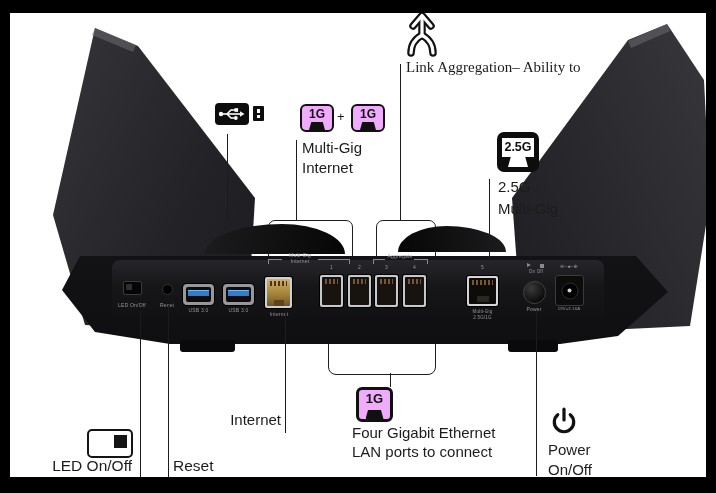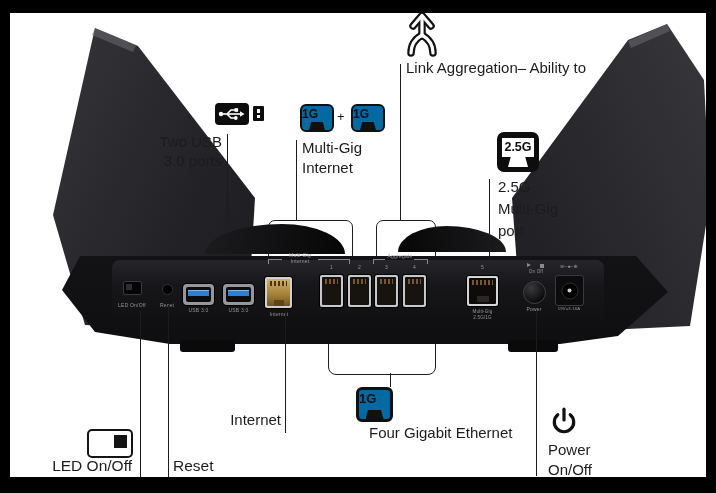--- a/index.html
+++ b/index.html
@@ -18,21 +18,21 @@
   .foot{position:absolute;background:#0a0a0b;border-radius:3px;z-index:3;}
   .tinylbl{position:absolute;color:#97979a;font-size:5px;line-height:6px;text-align:center;z-index:5;letter-spacing:.2px;}
   .panline{position:absolute;background:#8a8a8d;z-index:5;}
   .ethport{position:absolute;background:#c8c8ca;border-radius:2px;z-index:5;box-shadow:0 0 0 1px #000;}
   .ethinner{position:absolute;left:2px;top:2px;right:2px;bottom:2px;background:#17130f;border-radius:1px;overflow:hidden;}
   .pins{position:absolute;left:3px;right:3px;top:2px;height:5px;
         background:repeating-linear-gradient(90deg,#7a5530 0 2px,rgba(0,0,0,0) 2px 4px);}
   
   .cl{position:absolute;width:1px;background:#1c1c1c;z-index:6;}
   .ctext{position:absolute;color:#1c1c1c;font-size:15px;z-index:6;}
-  .badge1g{position:absolute;background:#0369a1;border:2.5px solid #101010;border-radius:6px;z-index:6;text-align:left;}
+  .badge1g{position:absolute;background:#f0abfc;border:2.5px solid #101010;border-radius:6px;z-index:6;text-align:center;}
   .badge1g .t{font-weight:bold;color:#101010;}
   .trapb{position:absolute;bottom:0;left:50%;transform:translateX(-50%);background:#101010;
          clip-path:polygon(14% 0,86% 0,100% 100%,0 100%);}
   .b25{position:absolute;background:#0d0d0d;border-radius:7px;z-index:6;}
   .b25 .face{position:absolute;left:5px;top:6px;width:32px;height:19px;background:#fff;
              font-weight:bold;font-size:12.5px;text-align:center;line-height:19px;color:#0d0d0d;}
   .trapw{position:absolute;left:50%;transform:translateX(-50%);top:24px;width:20px;height:11px;background:#fff;
          clip-path:polygon(15% 0,85% 0,100% 100%,0 100%);}
 </style>
 </head>
@@ -192,24 +192,20 @@
         <path d="M25,8.2 L29.5,11 L25,13.8 Z" fill="#fff"></path>
         <rect x="19.5" y="5.2" width="3.6" height="3.6" fill="#fff"></rect>
         <circle cx="20.8" cy="15" r="1.9" fill="#fff"></circle>
       </svg>
     </div>
     <div style="position:absolute;left:38px;top:3px;width:11px;height:15px;background:#0d0d0d;border-radius:1px;">
       <div style="position:absolute;left:3.5px;top:3px;width:3.5px;height:3.5px;background:#fff;"></div>
       <div style="position:absolute;left:3.5px;top:8.5px;width:3.5px;height:3.5px;background:#fff;"></div>
     </div>
   </div>
-  <div class="ctext" style="left:112px;top:132px;width:110px;line-height:19px;text-align:right;">
-    <div>Two USB</div>
-    <div>3.0 ports</div>
-  </div>
 
   <div class="badge1g" style="left:300px;top:104px;width:30px;height:24px;">
     <div class="t" style="font-size:12px;margin-top:1px;">1G</div>
     <div class="trapb" style="width:16px;height:8px;"></div>
   </div>
   <div class="ctext" style="left:337px;top:109px;font-size:13px;">+</div>
   <div class="badge1g" style="left:351px;top:104px;width:30px;height:24px;">
     <div class="t" style="font-size:12px;margin-top:1px;">1G</div>
     <div class="trapb" style="width:16px;height:8px;"></div>
   </div>
@@ -225,49 +221,49 @@
         <path d="M20,28 L20,11"></path>
         <path d="M11,18 L20,7.5 L29,18"></path>
       </g>
       <g fill="none" stroke="#fff" stroke-width="3.2" stroke-linecap="round" stroke-linejoin="round">
         <path d="M9,45 C9,37 13,31 20,27 C27,31 31,37 31,45"></path>
         <path d="M20,28 L20,11"></path>
         <path d="M11,18 L20,7.5 L29,18"></path>
       </g>
     </svg>
   </div>
-  <div class="ctext" style="left:406px;top:57px;width:210px;line-height:21px;">
+  <div class="ctext" style="left:406px;top:57px;width:210px;line-height:21px;font-family:Liberation Serif, serif;">
     <div>Link Aggregation– Ability to</div>
   </div>
 
   <div class="b25" style="left:497px;top:132px;width:42px;height:40px;">
     <div class="face">2.5G</div>
     <div class="trapw"></div>
   </div>
   <div class="ctext" style="left:498px;top:176px;width:90px;line-height:22px;">
     <div>2.5G</div>
     <div>Multi-Gig</div>
-    <div>port</div>
   </div>
 
   <div class="abs" style="left:87px;top:429px;width:42px;height:25px;border:2.5px solid #141414;border-radius:5px;z-index:6;">
     <div style="position:absolute;right:4px;top:3.5px;width:13px;height:13px;background:#141414;"></div>
   </div>
   <div class="ctext" style="left:30px;top:457px;width:102px;text-align:right;font-size:15.5px;">LED On/Off</div>
 
   <div class="ctext" style="left:173px;top:457px;width:60px;font-size:15.5px;">Reset</div>
 
   <div class="ctext" style="left:221px;top:411px;width:60px;text-align:right;">Internet</div>
 
   <div class="badge1g" style="left:356px;top:387px;width:31px;height:29px;border-width:3px;">
     <div class="t" style="font-size:13px;margin-top:1px;">1G</div>
     <div class="trapb" style="width:18px;height:9px;"></div>
   </div>
-  <div class="ctext" style="left:352px;top:423px;width:180px;line-height:19px;margin-left:17px;">
+  <div class="ctext" style="left:352px;top:423px;width:180px;line-height:19px;">
     <div>Four Gigabit Ethernet</div>
+    <div>LAN ports to connect</div>
   </div>
 
   <div class="abs" style="left:551px;top:407px;width:26px;height:28px;z-index:6;">
     <svg width="26" height="28" viewBox="0 0 24 26">
       <g fill="none" stroke="#111" stroke-width="3" stroke-linecap="round">
         <path d="M6.2,7.1 A9,9 0 1 0 17.8,7.1"></path>
         <path d="M12,2 L12,12"></path>
       </g>
     </svg>
   </div>

